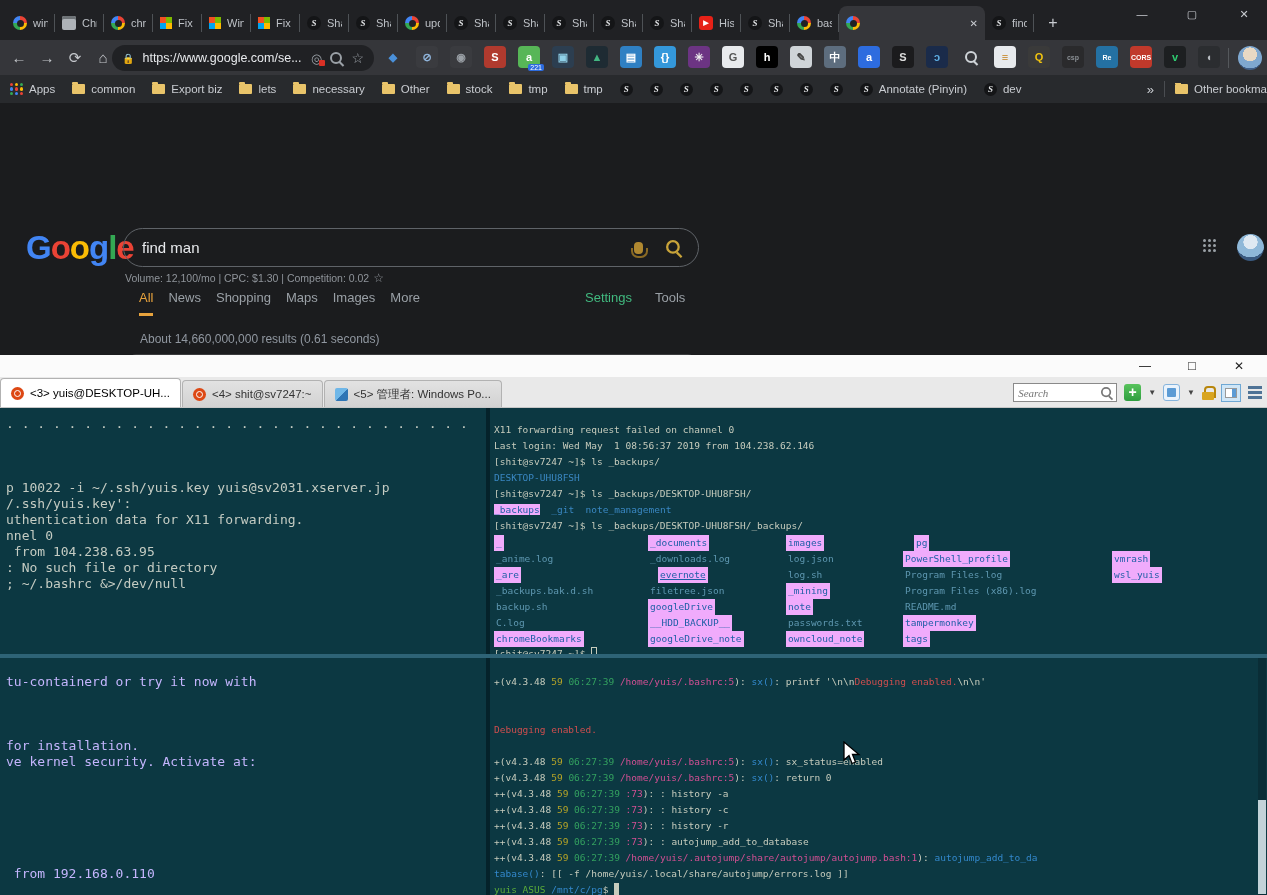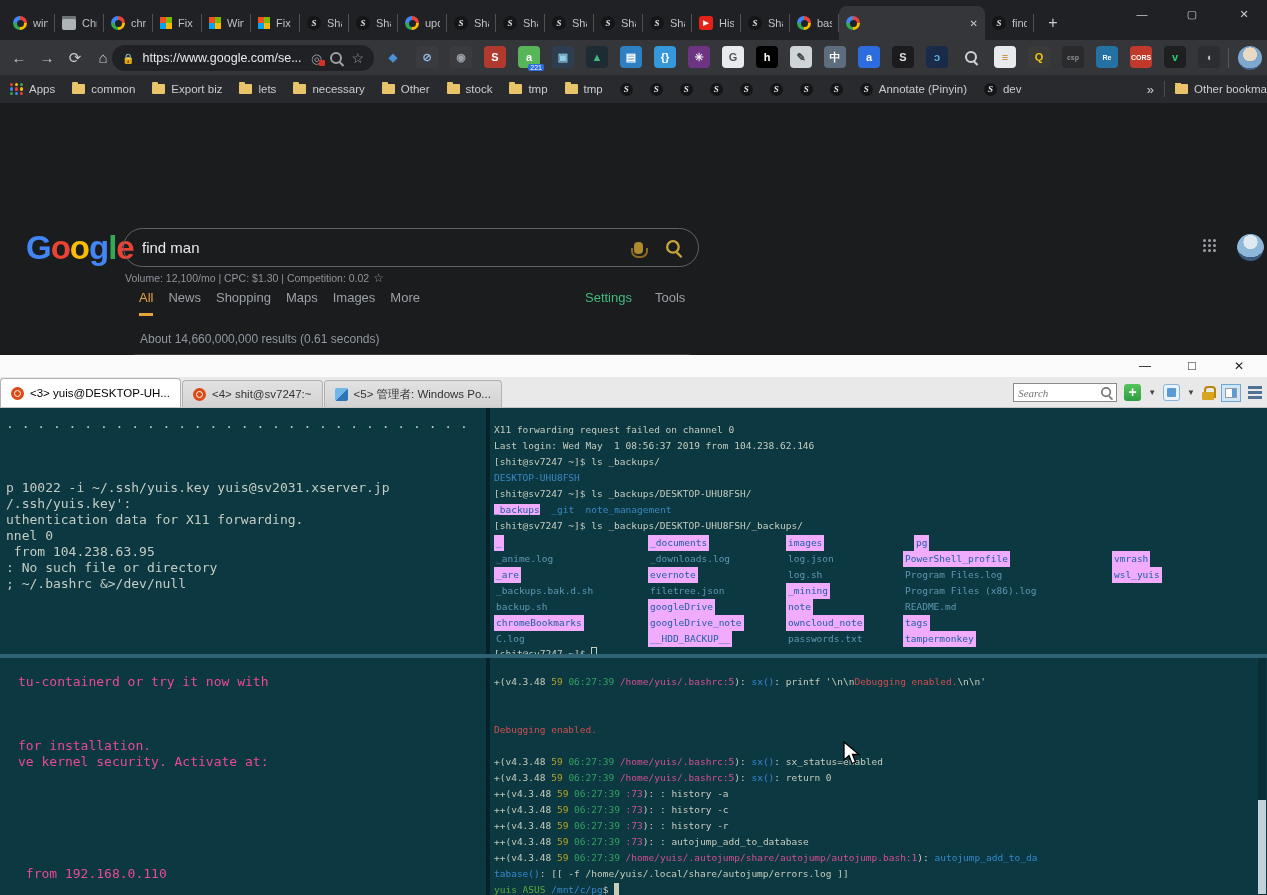--- a/index.html
+++ b/index.html
@@ -102,21 +102,21 @@
 .mlock::after{content:"";position:absolute;left:0;top:6px;width:12px;height:8px;background:#d9a520;border-radius:1px}
 .msplit{width:20px;height:18px;background:#cfe6f7;border:1px solid #6fa8d4;display:flex;align-items:center;justify-content:center}
 .msplit i{width:12px;height:10px;background:#fff;border:1px solid #999;box-shadow:inset -4px 0 0 #5b9bd5}
 .mburger{display:flex;flex-direction:column;gap:2.5px}
 .mburger i{width:14px;height:2.5px;background:#4f7396}
 
 .tcontent{position:absolute;left:0;top:53px;width:1267px;height:487px;background:#0c3842;font-family:"DejaVu Sans Mono",monospace}
 .pane{position:absolute;overflow:hidden}
 #p-tl{left:0;top:0;width:486px;height:246px;padding:8px 0 0 6px;font-size:13px;line-height:16px;color:#c5ccc3}
 #p-tr{left:490px;top:0;width:766px;height:246px;padding:14px 0 0 4px;font-size:9.5px;line-height:16px;color:#c7ccbd}
-#p-bl{left:0;top:250px;width:486px;height:237px;padding:0 0 0 18px;font-size:13px;line-height:16px;color:#ec4899}
+#p-bl{left:0;top:250px;width:486px;height:237px;padding:0 0 0 6px;font-size:13px;line-height:16px;color:#c4b5fd}
 #p-br{left:490px;top:250px;width:762px;height:237px;padding:0 0 0 4px;font-size:9.5px;line-height:16px;color:#c7ccbd}
 .vdiv{position:absolute;left:486px;top:0;width:4px;height:487px;background:#05222a}
 .hdiv{position:absolute;left:0;top:246px;width:1267px;height:4px;background:#2e6376}
 .sbar{position:absolute;right:1px;top:250px;width:8px;height:237px;background:#0a2d36}
 .sthumb{position:absolute;right:0;top:142px;width:8px;height:94px;background:#c3d2d8}
 .tline{height:16px;white-space:pre;position:relative}
 .gcell{position:absolute;top:1px;padding:0 2px}
 .sg-def{color:#c7ccbd}
 .sg-dir{color:#3a87c2}
 .sg-file{color:#5e97b0}
@@ -502,25 +502,25 @@
           <div class="tline">Last login: Wed May  1 08:56:37 2019 from 104.238.62.146</div>
           <div class="tline">[shit@sv7247 ~]$ ls _backups/</div>
           <div class="tline"><span class="sg-dir">DESKTOP-UHU8FSH</span></div>
           <div class="tline">[shit@sv7247 ~]$ ls _backups/DESKTOP-UHU8FSH/</div>
           <div class="tline"><span class="sg-ow">_backups</span><span class="sg-def">  </span><span class="sg-dir">_git</span><span class="sg-def">  </span><span class="sg-dir">note_management</span></div>
           <div class="tline">[shit@sv7247 ~]$ ls _backups/DESKTOP-UHU8FSH/_backups/</div>
         </div>
       <div id="lsgrid">
           <div class="tline"><span class="gcell sg-ow" style="left: 0px;">_</span><span class="gcell sg-ow" style="left: 154px;">_documents</span><span class="gcell sg-ow" style="left: 292px;">images</span><span class="gcell sg-ow" style="left: 409px; margin-left: 11px;">pg</span><span class="gcell sg-ow" style="left: 618px; margin-top: 16px;">_trash</span></div>
           <div class="tline"><span class="gcell sg-file" style="left: 0px;">_anime.log</span><span class="gcell sg-file" style="left: 154px;">_downloads.log</span><span class="gcell sg-file" style="left: 292px;">log.json</span><span class="gcell sg-ow" style="left: 409px;">PowerShell_profile</span><span class="gcell sg-ow" style="left: 618px;">vm</span></div>
-          <div class="tline"><span class="gcell sg-ow" style="left: 0px;">_are</span><span class="gcell sg-ow" style="left: 154px;">evernote</span><span class="gcell sg-file" style="left: 292px;">log.sh</span><span class="gcell sg-file" style="left: 409px;">Program Files.log</span><span class="gcell sg-ow" style="left: 618px;">wsl_yuis</span></div>
+          <div class="tline"><span class="gcell sg-ow" style="left: 0px;">_are</span><span class="gcell sg-ow" style="left: 164px; text-decoration: underline;">evernote</span><span class="gcell sg-file" style="left: 292px;">log.sh</span><span class="gcell sg-file" style="left: 409px;">Program Files.log</span><span class="gcell sg-ow" style="left: 618px;">wsl_yuis</span></div>
           <div class="tline"><span class="gcell sg-file" style="left: 0px;">_backups.bak.d.sh</span><span class="gcell sg-file" style="left: 154px;">filetree.json</span><span class="gcell sg-ow" style="left: 292px;">_mining</span><span class="gcell sg-file" style="left: 409px;">Program Files (x86).log</span></div>
           <div class="tline"><span class="gcell sg-file" style="left: 0px;">backup.sh</span><span class="gcell sg-ow" style="left: 154px;">googleDrive</span><span class="gcell sg-ow" style="left: 292px;">note</span><span class="gcell sg-file" style="left: 409px;">README.md</span></div>
+          <div class="tline"><span class="gcell sg-file" style="left: 0px;">C.log</span><span class="gcell sg-ow" style="left: 154px;">__HDD_BACKUP__</span><span class="gcell sg-file" style="left: 292px;">passwords.txt</span><span class="gcell sg-ow" style="left: 409px;">tampermonkey</span></div>
           <div class="tline"><span class="gcell sg-ow" style="left: 0px;">chromeBookmarks</span><span class="gcell sg-ow" style="left: 154px;">googleDrive_note</span><span class="gcell sg-ow" style="left: 292px;">owncloud_note</span><span class="gcell sg-ow" style="left: 409px;">tags</span></div>
-          <div class="tline"><span class="gcell sg-file" style="left: 0px;">C.log</span><span class="gcell sg-ow" style="left: 154px;">__HDD_BACKUP__</span><span class="gcell sg-file" style="left: 292px;">passwords.txt</span><span class="gcell sg-ow" style="left: 409px;">tampermonkey</span></div>
         </div>
       <div>
           <div class="tline"><span class="sg-def">[shit@sv7247 ~]$ </span><span class="sg-hc"></span></div>
         </div>
     </div>
     <div class="pane" id="p-bl">
         <div class="tline"></div>
         <div class="tline">tu-containerd or try it now with</div>
         <div class="tline"></div>
         <div class="tline"></div>

